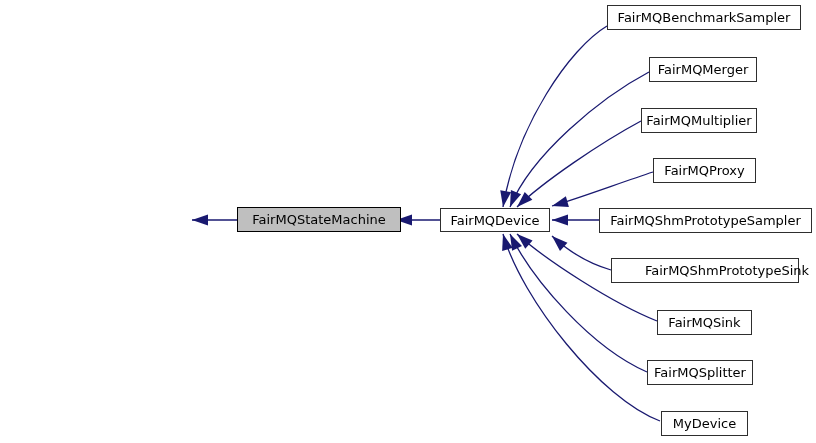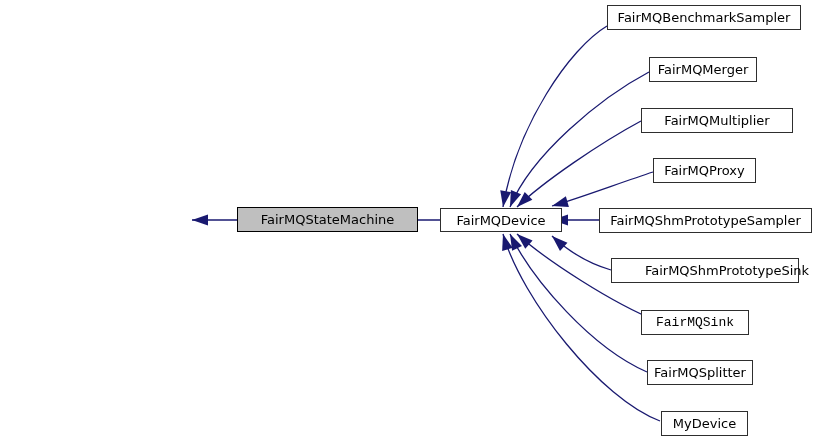--- a/index.html
+++ b/index.html
@@ -44,33 +44,33 @@
     font-size: 13px;
     line-height: 19px;
     white-space: pre-line;
     cursor: pointer;
   }
   .node.base {
     left: 3px; top: 190px; width: 187px; height: 58px;
     border-color: var(--base-node-border, #ababab);
   }
   .node.current {
-    left: 237px; top: 207px; width: 181px; height: 25px;
+    left: 237px; top: 207px; width: 164px; height: 25px;
     background: var(--current-node-fill, #bfbfbf);
     border-color: #000000;
   }
-  .node.device { left: 440px; top: 208px; width: 122px; height: 24px; }
+  .node.device { left: 440px; top: 208px; width: 110px; height: 24px; }
   .node.plain { height: 25px; }
   .node.d0 { left: 607px; top: 5px;   width: 194px; }
   .node.d1 { left: 649px; top: 57px;  width: 108px; text-align: right; }
-  .node.d2 { left: 641px; top: 108px; width: 152px; }
+  .node.d2 { left: 641px; top: 108px; width: 116px; }
   .node.d3 { left: 653px; top: 158px; width: 103px; }
   .node.d4 { left: 599px; top: 208px; width: 213px; }
   .node.d5 { left: 611px; top: 258px; width: 188px; padding-left: 44px; }
-  .node.d6 { left: 641px; top: 310px; width: 108px; font-family: Liberation Mono, monospace;  }
+  .node.d6 { left: 657px; top: 310px; width: 95px;  }
   .node.d7 { left: 647px; top: 360px; width: 106px; }
   .node.d8 { left: 661px; top: 411px; width: 87px;  }
 </style>
 </head>
 <body>
 
 <div class="canvas">
 
   <svg class="edges" width="816" height="443" viewBox="0 0 816 443" xmlns="http://www.w3.org/2000/svg">
     <defs>

